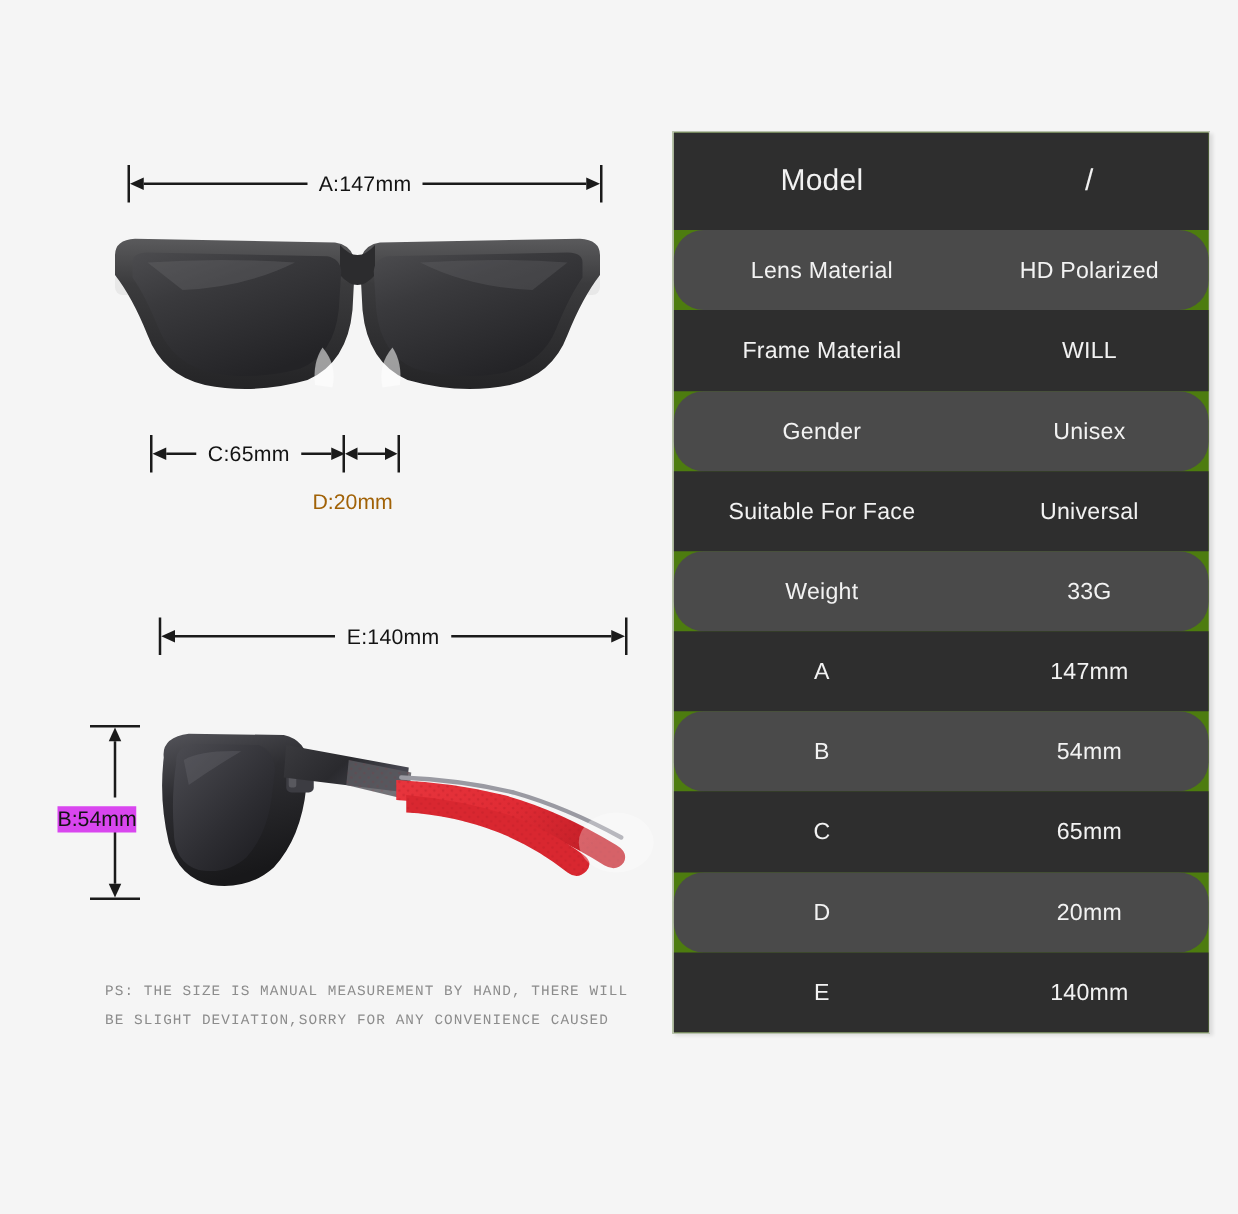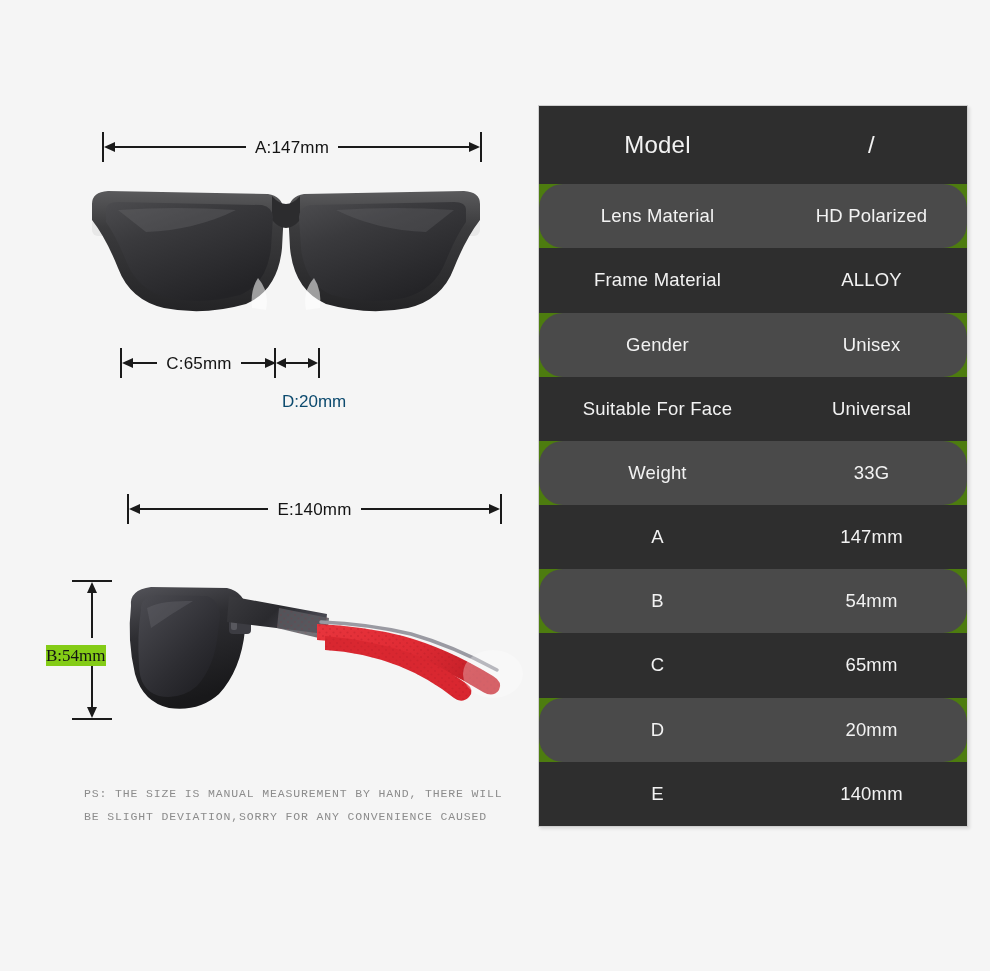--- a/index.html
+++ b/index.html
@@ -101,24 +101,23 @@
   }
   .dim-small .arrow-right {
     width: 0; height: 0;
     border-top: 5px solid transparent;
     border-bottom: 5px solid transparent;
     border-left: 10px solid #1a1a1a;
   }
   .dim-below-label {
     position: absolute;
     font-size: 17px;
-    color: #0c4a6e;
+    color: #a16207;
     white-space: nowrap;
     line-height: 1;
-    margin-left: 32px;
   }
 
   
   .dim-v {
     position: absolute;
     display: flex;
     flex-direction: column;
     align-items: center;
     width: 60px;
   }
@@ -150,23 +149,22 @@
     align-items: center;
     flex: 1 1 auto;
     width: 100%;
   }
   .dim-v-label {
     position: absolute;
     font-size: 17px;
     color: #131313;
     white-space: nowrap;
     line-height: 1;
-    background: #84cc16;
+    background: #d946ef;
     padding: 2px 0;
-    font-family: Liberation Serif, serif;
   }
 
   
   .front-view {
     position: absolute;
     left: 70px;
     top: 186px;
     width: 400px;
     height: 135px;
   }
@@ -427,21 +425,21 @@
       <div class="v">/</div>
     </div>
 
     <div class="spec-row light">
       <div class="k">Lens Material</div>
       <div class="v">HD Polarized</div>
     </div>
 
     <div class="spec-row dark">
       <div class="k">Frame Material</div>
-      <div class="v">ALLOY</div>
+      <div class="v">WILL</div>
     </div>
 
     <div class="spec-row light">
       <div class="k">Gender</div>
       <div class="v">Unisex</div>
     </div>
 
     <div class="spec-row dark">
       <div class="k">Suitable For Face</div>
       <div class="v">Universal</div>

